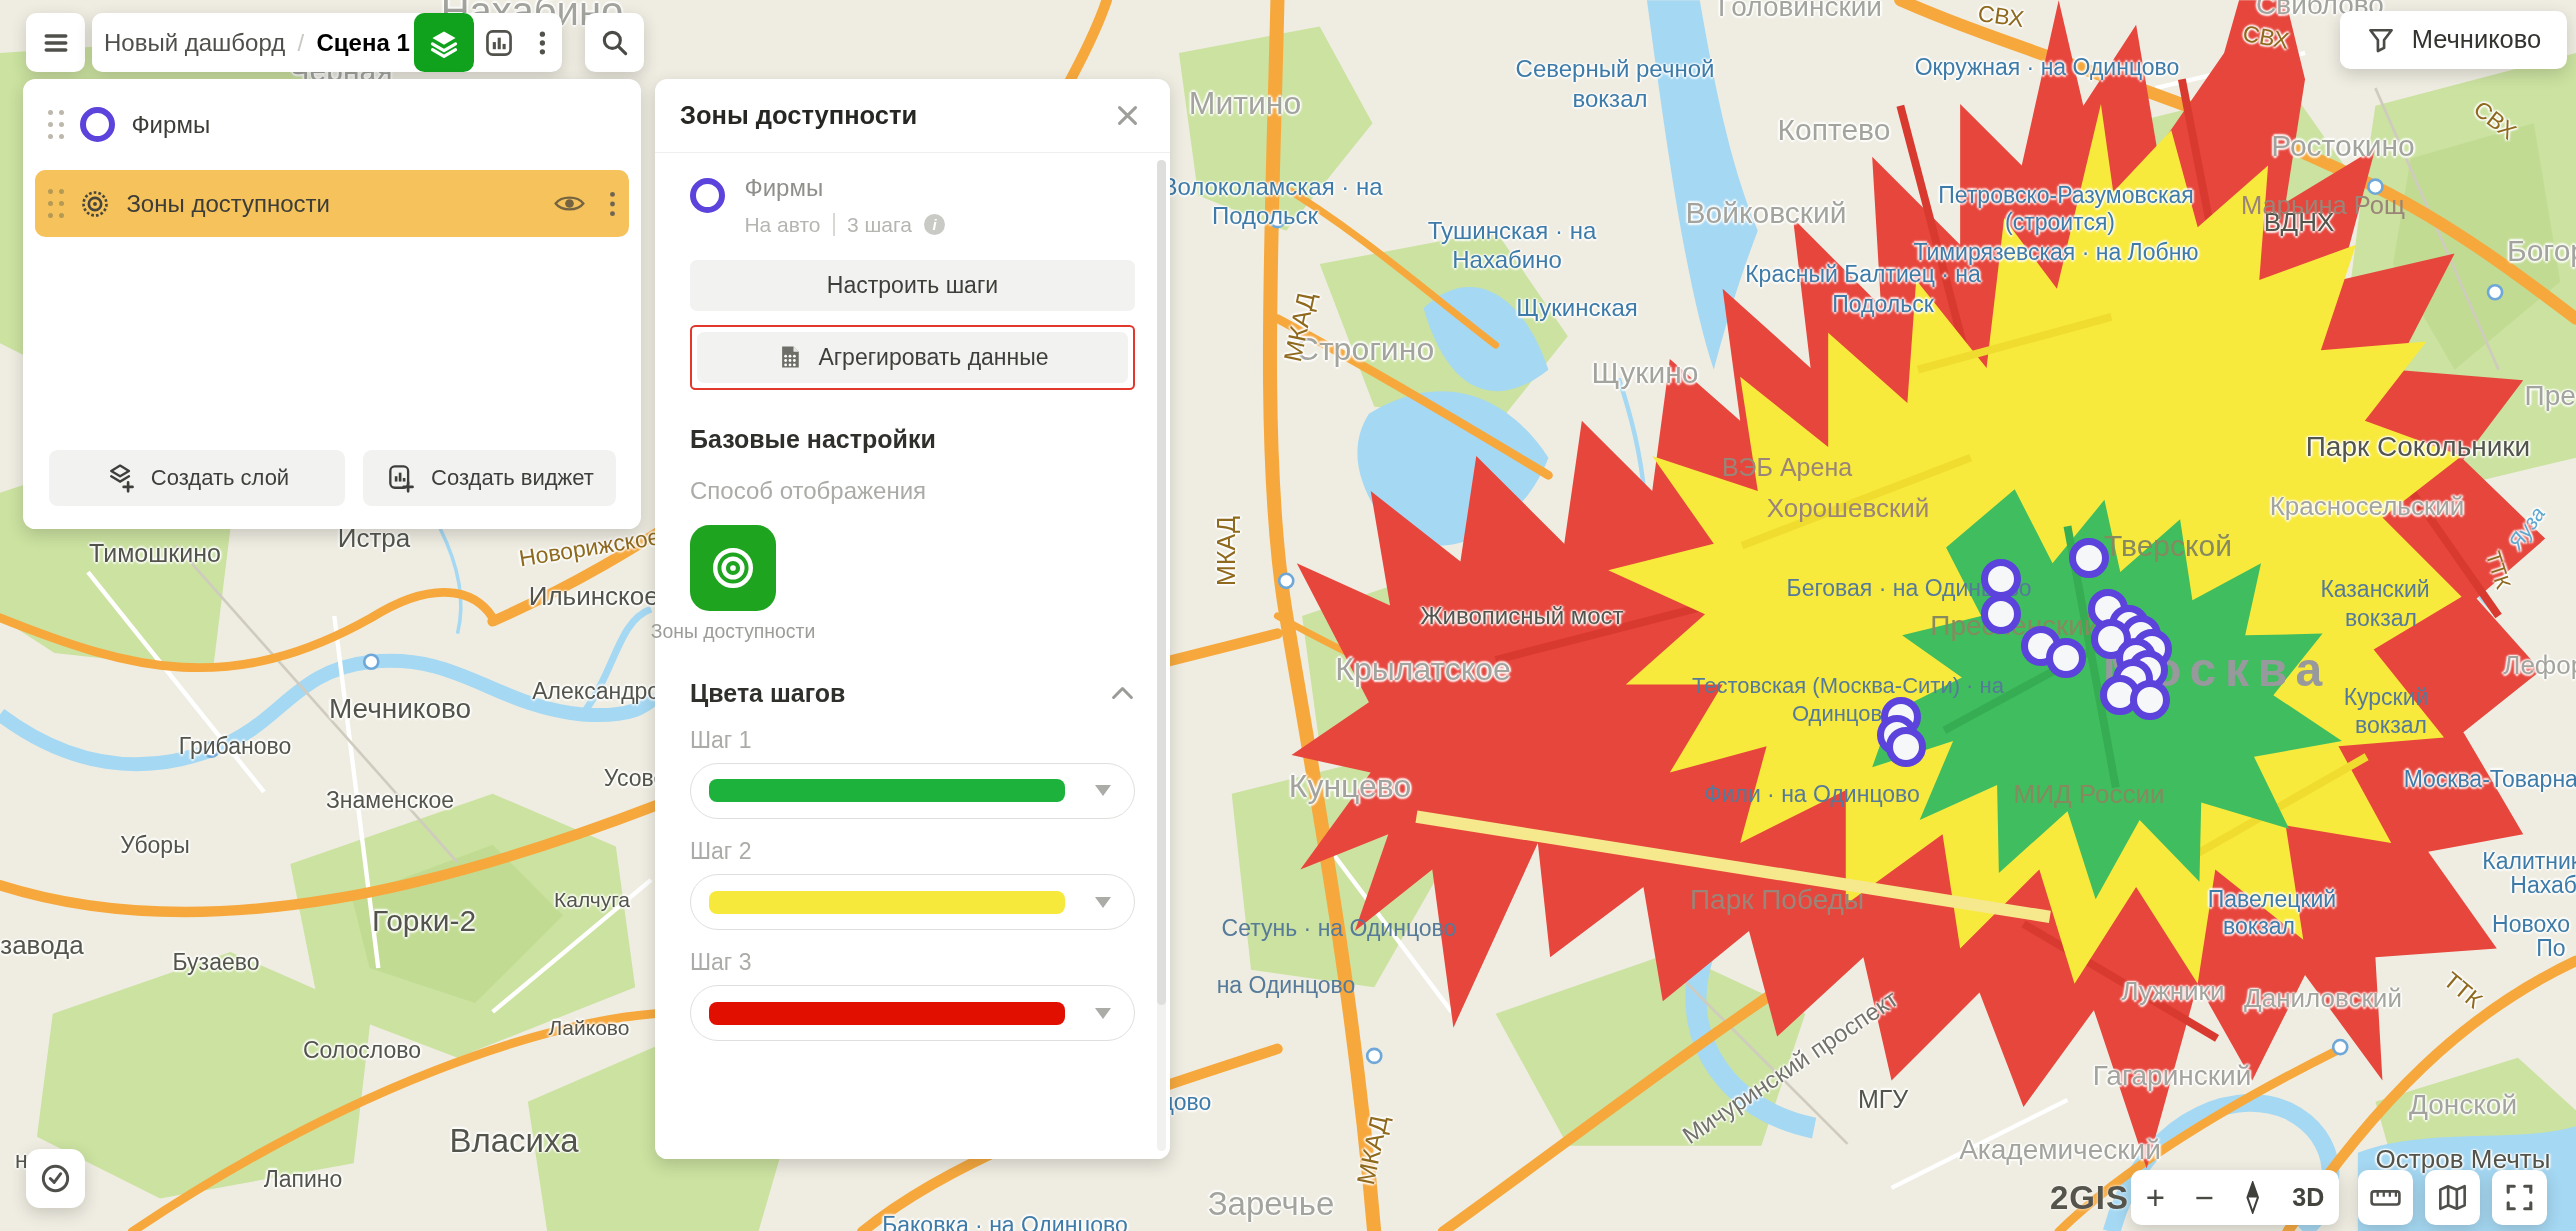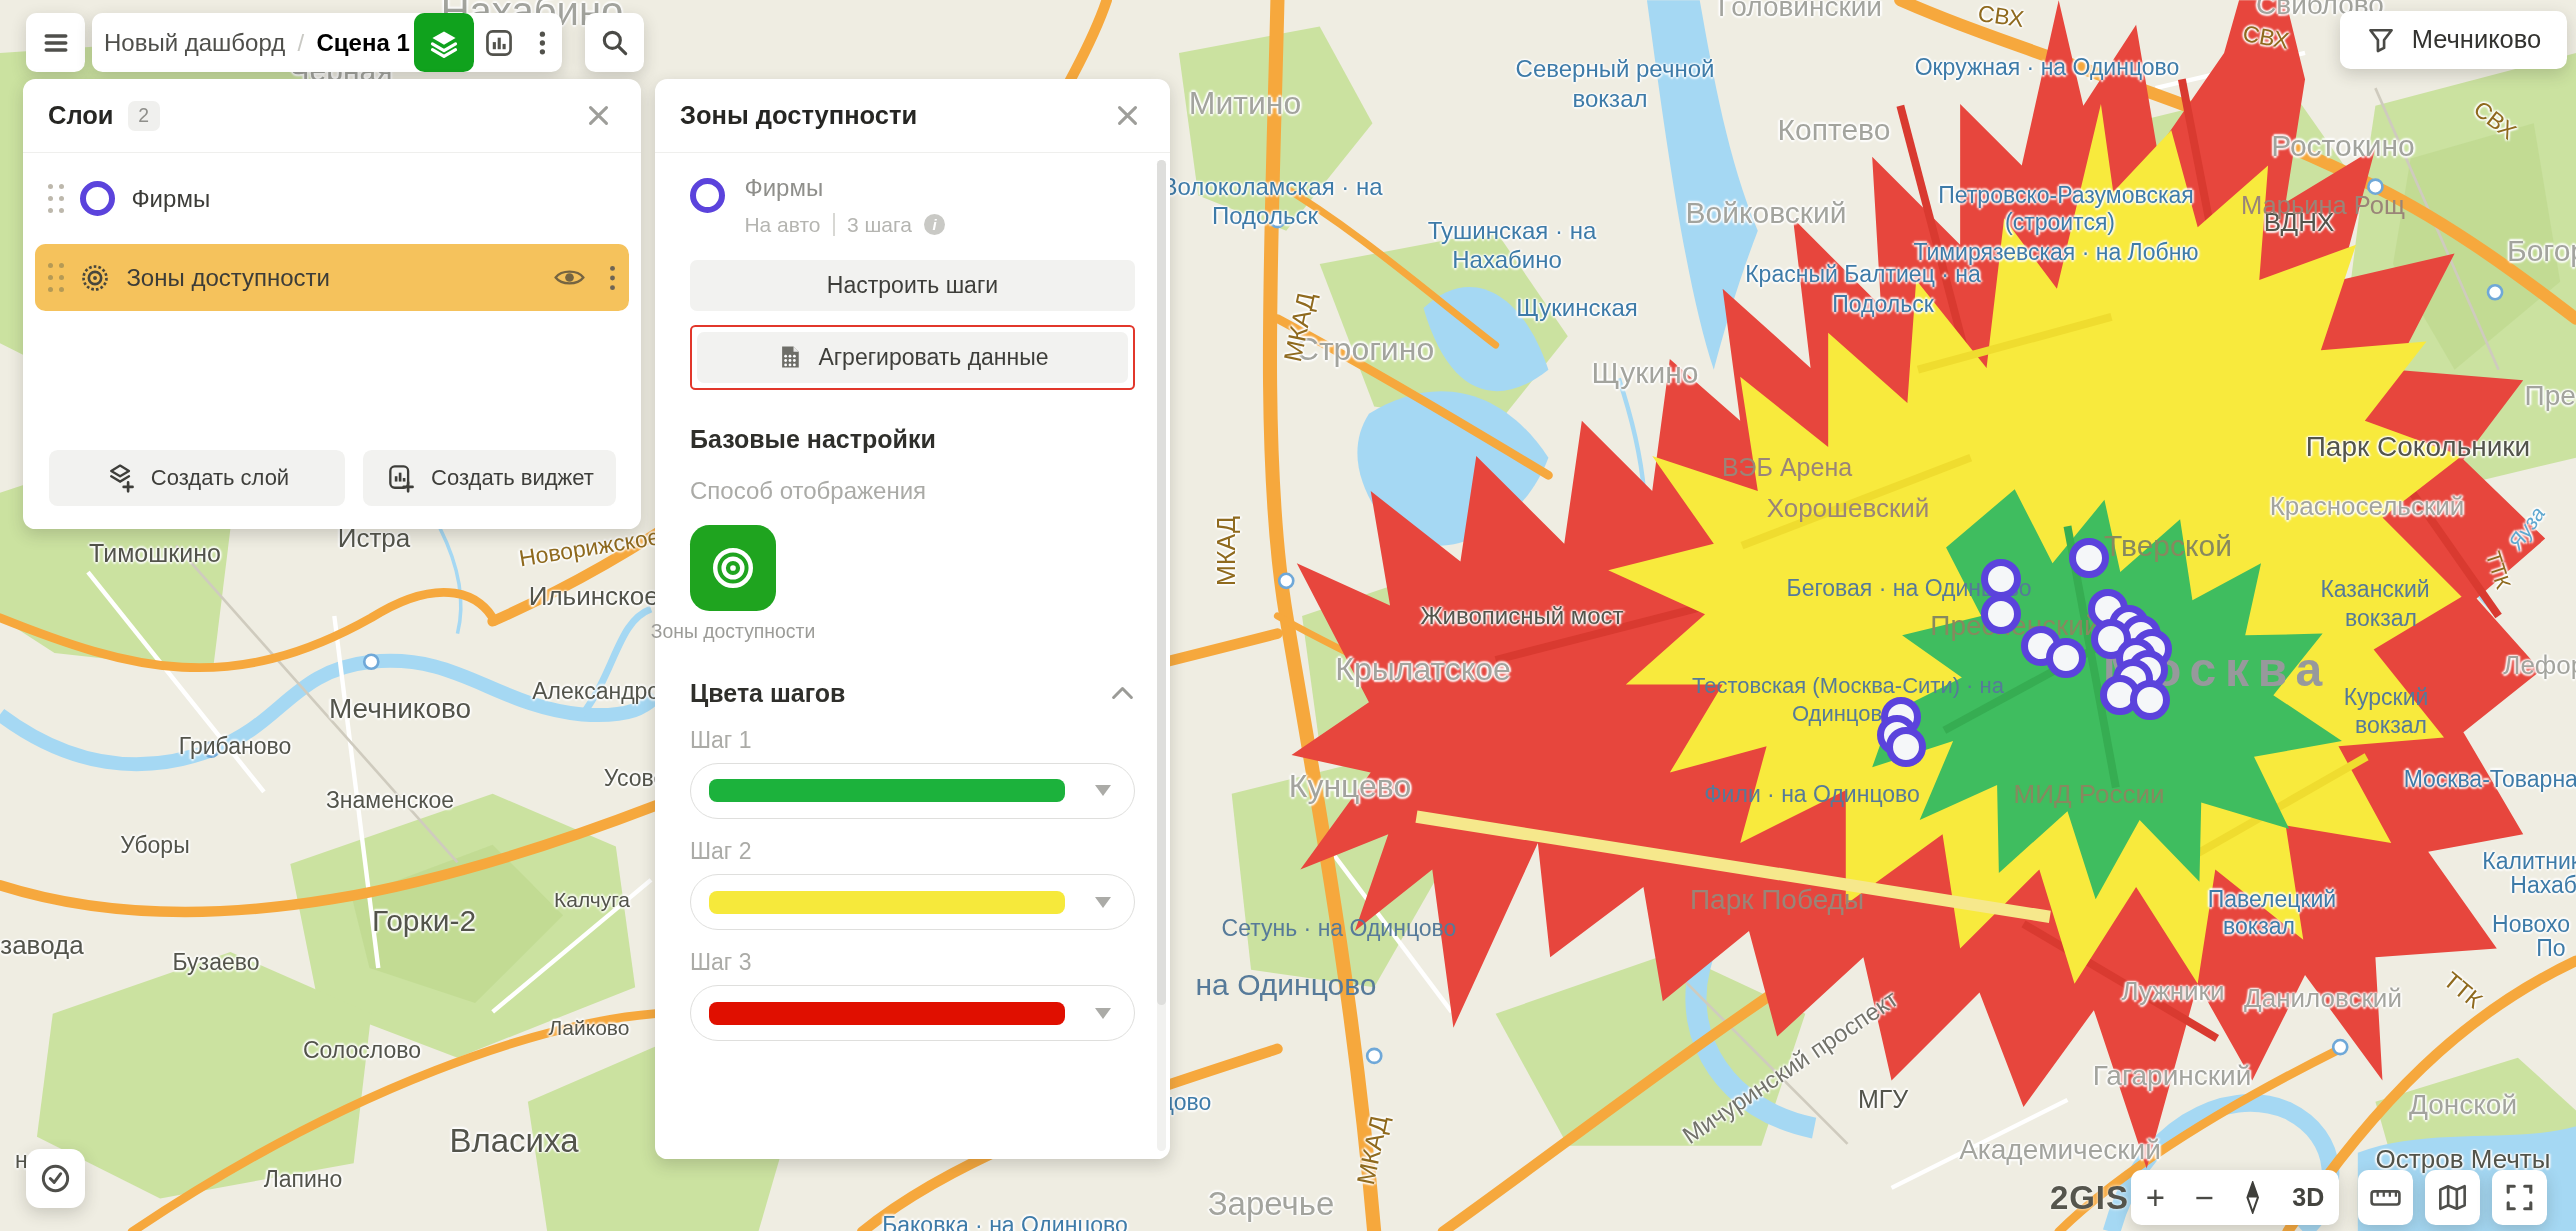--- a/index.html
+++ b/index.html
@@ -256,21 +256,21 @@
     <div class="lb k-onred" style="left: 1848px; top: 509px; font-size: 26px;">Хорошевский</div>
     <div class="lb k-szone" style="left: 1909px; top: 588px; font-size: 23px;">Беговая · на Одинцово</div>
     <div class="lb k-onzone" style="left: 2168px; top: 546px; font-size: 30px;">Тверской</div>
     <div class="lb k-onzone" style="left: 2015px; top: 626px; font-size: 28px;">Пресненский</div>
     <div class="lb k-big" style="left: 2217px; top: 670px; font-size: 48px;">Москва</div>
     <div class="lb k-szone" style="left: 1848px; top: 686px; font-size: 22px;">Тестовская (Москва-Сити) · на</div>
     <div class="lb k-szone" style="left: 1843px; top: 714px; font-size: 22px;">Одинцово</div>
     <div class="lb k-onzone" style="left: 2089px; top: 795px; font-size: 26px;">МИД России</div>
     <div class="lb k-szone" style="left: 1812px; top: 794px; font-size: 23px;">Фили · на Одинцово</div>
     <div class="lb k-szone" style="left: 1339px; top: 928px; font-size: 23px;">Сетунь · на Одинцово</div>
-    <div class="lb k-szone" style="left: 1286px; top: 985px; font-size: 30px;">на Одинцово</div>
+    <div class="lb k-szone" style="left: 1286px; top: 985px; font-size: 23px;">на Одинцово</div>
     <div class="lb k-onred" style="left: 1777px; top: 900px; font-size: 28px;">Парк Победы</div>
     <div class="lb k-road2 halo" style="left: 1790px; top: 1067px; font-size: 24px; transform: translate(-50%, -50%) rotate(-34deg);">Мичуринский проспект</div>
     <div class="lb k-town halo" style="left: 1883px; top: 1099px; font-size: 25px;">МГУ</div>
     <div class="lb k-district halo" style="left: 1271px; top: 1204px; font-size: 33px;">Заречье</div>
     <div class="lb k-station halo" style="left: 1005px; top: 1225px; font-size: 23px;">Баковка · на Одинцово</div>
     <div class="lb k-station halo" style="left: 1186px; top: 1102px; font-size: 23px;">цово</div>
     <div class="lb k-town halo" style="left: 155px; top: 553px; font-size: 25px;">Тимошкино</div>
     <div class="lb k-town halo" style="left: 374px; top: 539px; font-size: 26px;">Истра</div>
     <div class="lb k-road halo" style="left: 605px; top: 545px; font-size: 23px; transform: translate(-50%, -50%) rotate(-9deg);">Новорижское ш.</div>
     <div class="lb k-town halo" style="left: 598px; top: 597px; font-size: 26px;">Ильинское-</div>
@@ -359,29 +359,20 @@
 </div>
 
 <div id="geofilters" class="card">
   <svg width="30" height="30" viewBox="0 0 34 34">
     <path d="M5 6 H29 L20.5 17 V26 L13.5 29.5 V17 Z" stroke="#4A4A46" stroke-width="3" fill="none" stroke-linejoin="round"></path>
   </svg>
   <span>Мечниково</span>
 </div>
 
 <div id="panel-layers" class="card">
-  <div class="p-head">
-    <span class="p-title">Слои</span>
-    <span class="badge">2</span>
-    <div class="x-btn">
-      <svg width="23" height="23" viewBox="0 0 26 26">
-        <path d="M4 4 L22 22 M22 4 L4 22" stroke="#9E9E9A" stroke-width="3.5" stroke-linecap="round"></path>
-      </svg>
-    </div>
-  </div>
   <div class="layer-row">
     <div class="drag">
         <i></i>
         <i></i>
         <i></i>
         <i></i>
         <i></i>
         <i></i>
       </div>
     <div class="ring"></div>

